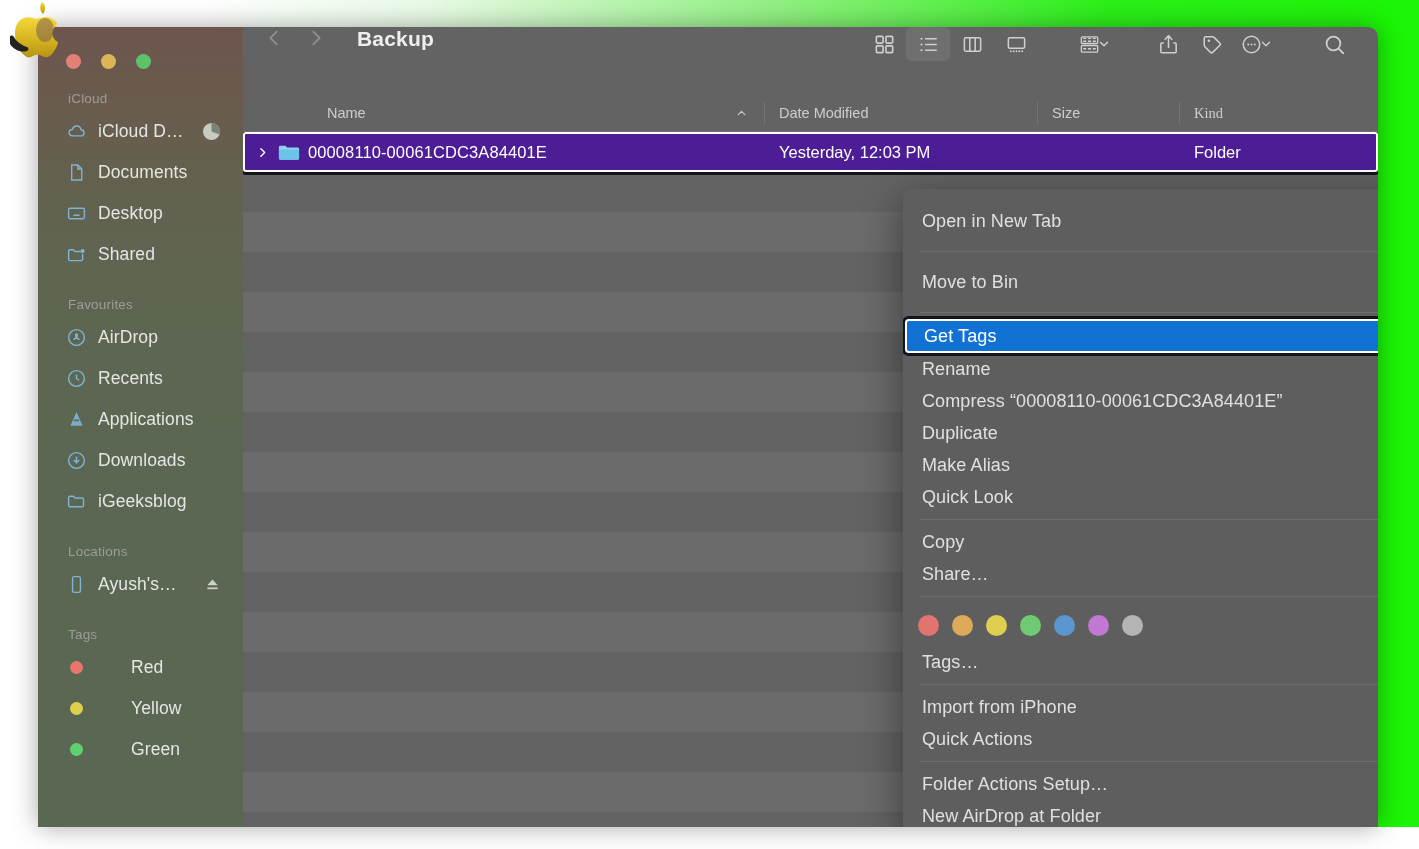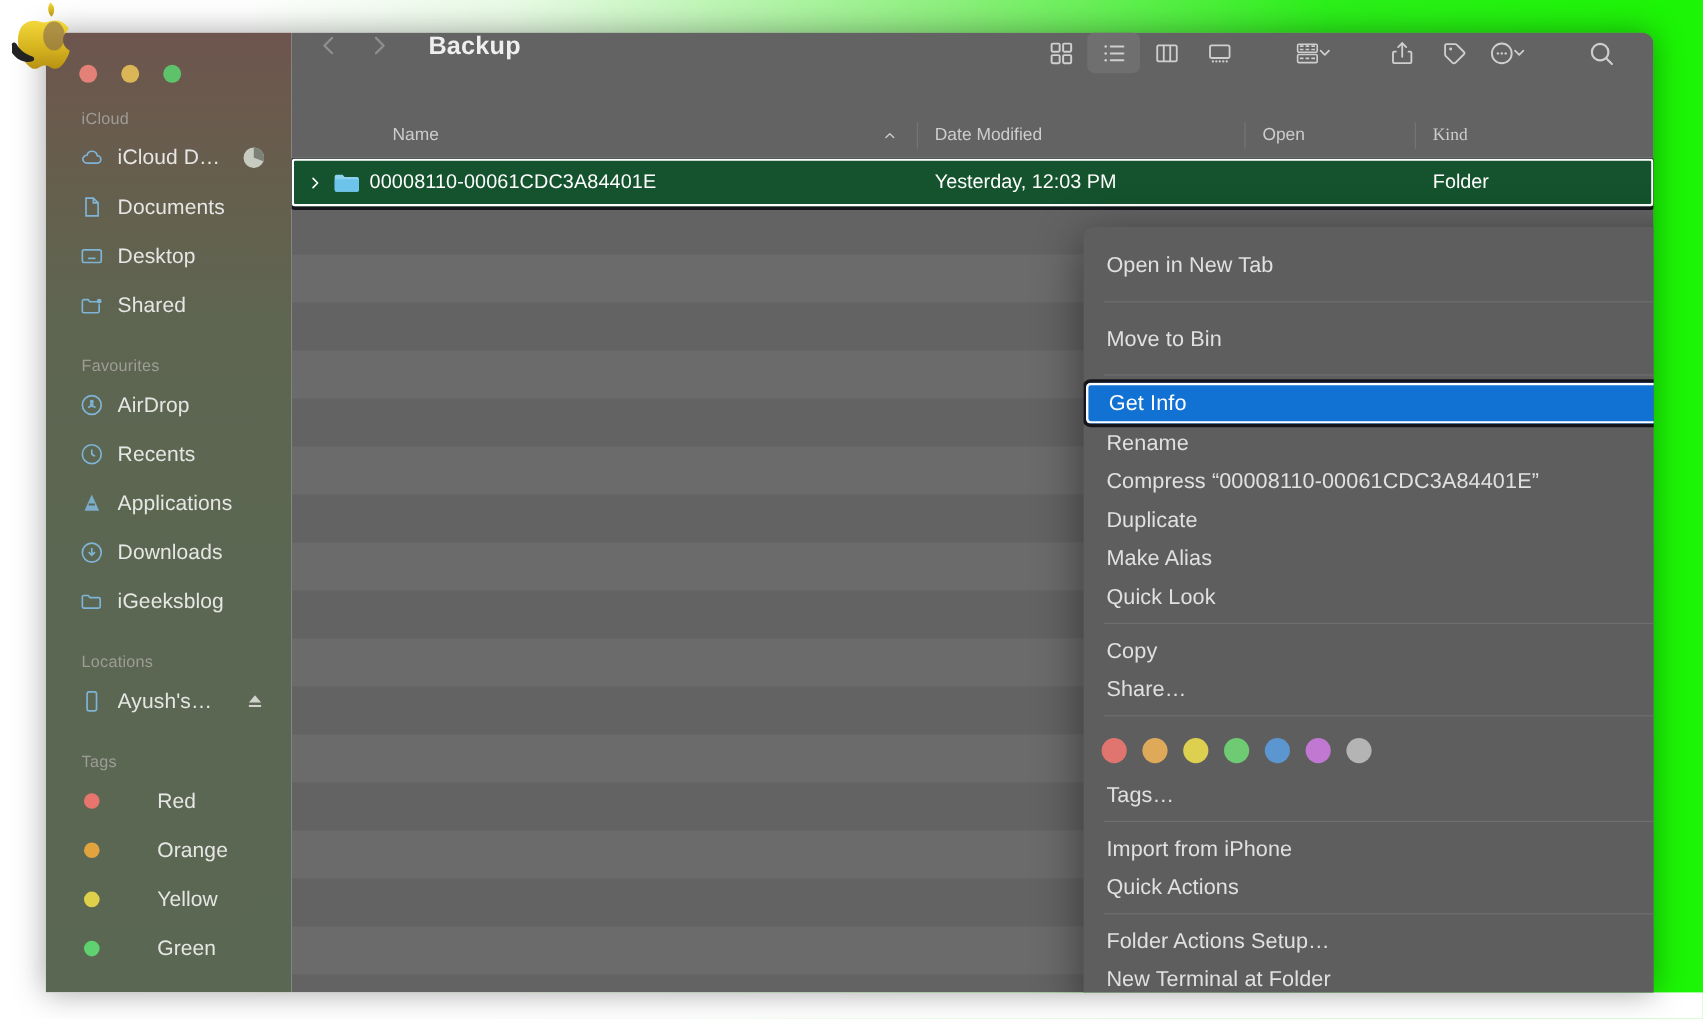--- a/index.html
+++ b/index.html
@@ -145,21 +145,21 @@
   #col-size  { width: 142px; padding-left: 14px; }
   #col-kind  { flex: 1;      padding-left: 14px; font-family: Liberation Serif, serif; }
   .sort-caret { position: absolute; right: 17px; top: 50%; transform: translateY(-50%); color: #c9c9c9; }
   .sort-caret svg { width: 13px; height: 13px; display: block; }
 
   
   #list { position: relative; flex: 1 1 auto; overflow: hidden; }
   .row { height: 40px; display: flex; align-items: center; position: relative; }
   .row.alt { background: #6b6b6b; }
   .row.selected {
-    background: #14532d;
+    background: #4c1d95;
     color: #ffffff;
     box-shadow: 0 0 0 3px #14141a, inset 0 0 0 2px #ffffff;
     border-radius: 3px;
     z-index: 5;
   }
   .row.selected .cell { color: #ffffff; }
   .cell { height: 100%; display: flex; align-items: center; font-size: 16.5px; }
   .c-name { width: 522px; padding-left: 12px; gap: 8px; }
   .c-date { width: 273px; padding-left: 14px; }
   .c-size { width: 142px; padding-left: 14px; }
@@ -359,24 +359,20 @@
     </div>
 
     <div class="sb-group">
       <div class="sb-group-title">Tags</div>
 
       <div class="sb-item tag">
         <span class="tag-dot" style="background:#e8746e"></span>
         <span class="sb-label">Red</span>
       </div>
       <div class="sb-item tag">
-        <span class="tag-dot" style="background:#e0a33e"></span>
-        <span class="sb-label">Orange</span>
-      </div>
-      <div class="sb-item tag">
         <span class="tag-dot" style="background:#ded04a"></span>
         <span class="sb-label">Yellow</span>
       </div>
       <div class="sb-item tag">
         <span class="tag-dot" style="background:#5fd171"></span>
         <span class="sb-label">Green</span>
       </div>
     </div>
   </aside>
 
@@ -494,21 +490,21 @@
               <path d="M6 15l6-6 6 6"></path>
             </svg>
         </span>
         <span class="col-sep"></span>
       </div>
       <div class="col" id="col-date">
         <span>Date Modified</span>
         <span class="col-sep"></span>
       </div>
       <div class="col" id="col-size">
-        <span>Open</span>
+        <span>Size</span>
         <span class="col-sep"></span>
       </div>
       <div class="col" id="col-kind">
         <span>Kind</span>
       </div>
     </div>
 
     <div id="list">
       <div class="row selected">
         <div class="cell c-name">
@@ -552,21 +548,21 @@
     <div id="ctx">
         <div class="mi pad-lg">
           <span>Open in New Tab</span>
         </div>
         <div class="m-sep"></div>
         <div class="mi pad-lg">
           <span>Move to Bin</span>
         </div>
         <div class="m-sep"></div>
         <div class="mi highlight">
-          <span>Get Info</span>
+          <span>Get Tags</span>
         </div>
         <div class="mi">
           <span>Rename</span>
         </div>
         <div class="mi">
           <span>Compress “00008110-00061CDC3A84401E”</span>
         </div>
         <div class="mi">
           <span>Duplicate</span>
         </div>
@@ -601,18 +597,18 @@
           <span>Import from iPhone</span>
         </div>
         <div class="mi">
           <span>Quick Actions</span>
         </div>
         <div class="m-sep"></div>
         <div class="mi">
           <span>Folder Actions Setup…</span>
         </div>
         <div class="mi">
-          <span>New Terminal at Folder</span>
+          <span>New AirDrop at Folder</span>
         </div>
       </div>
 
   </section>
 </div>
 
 </body></html>

